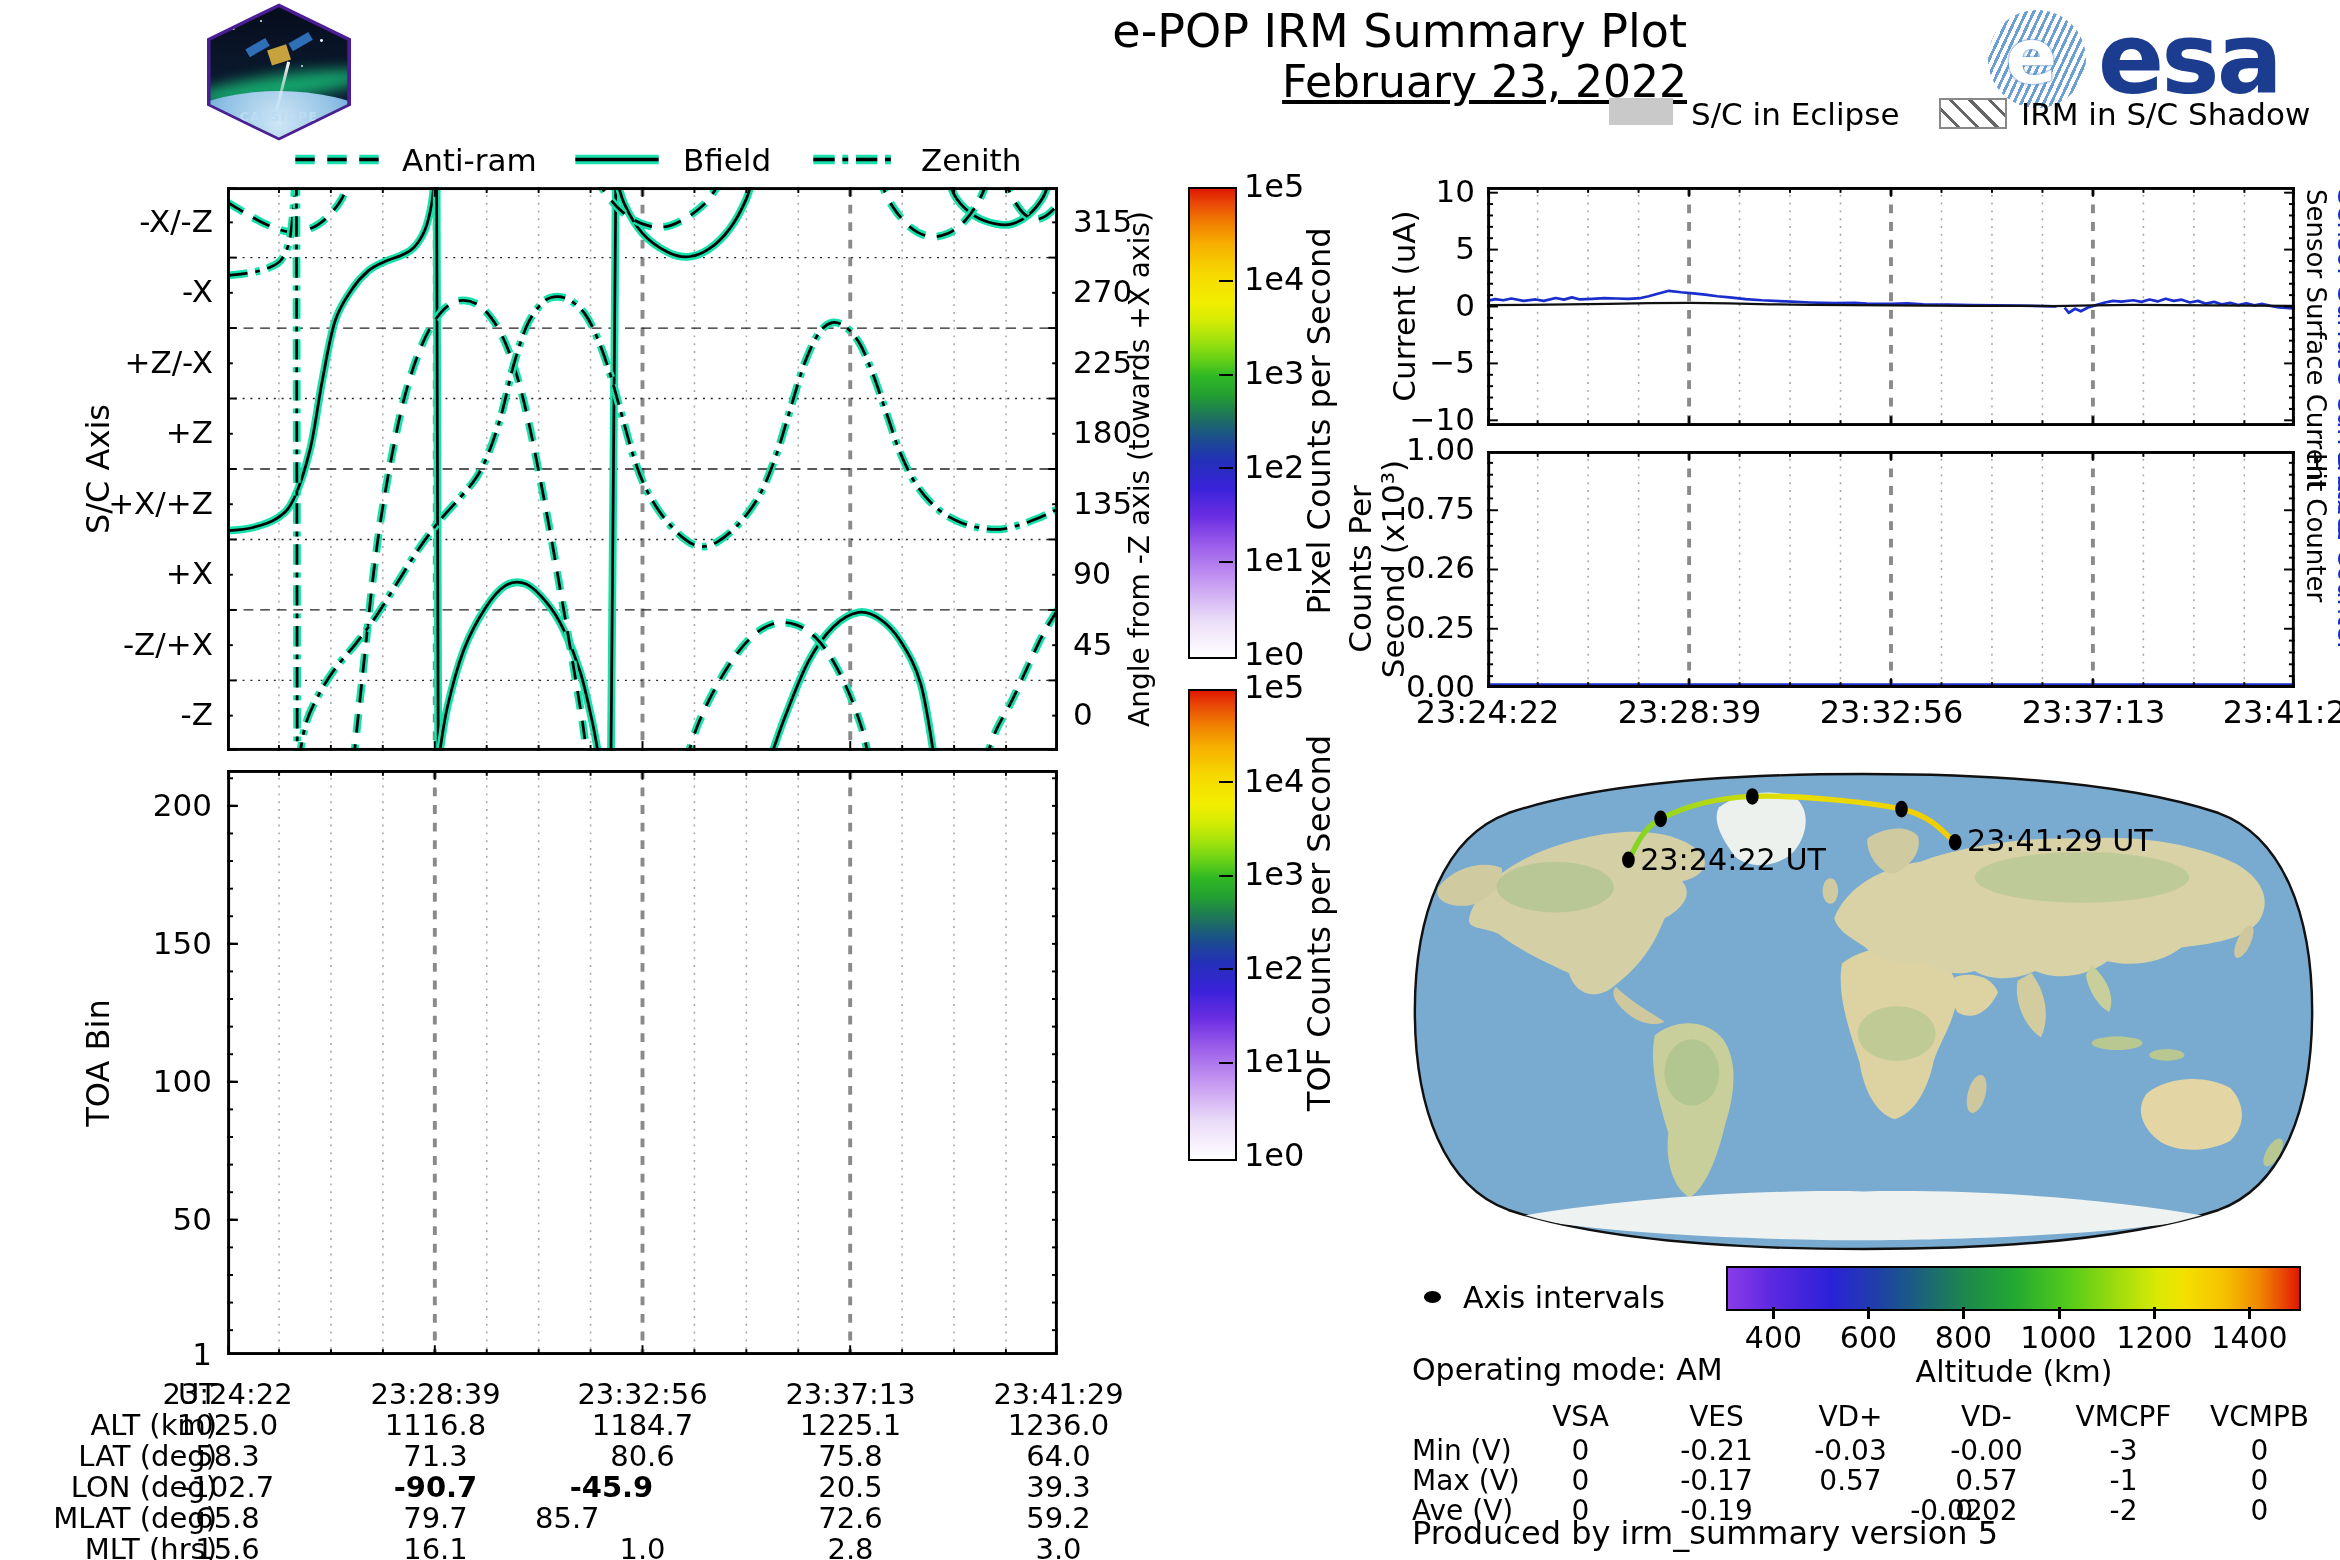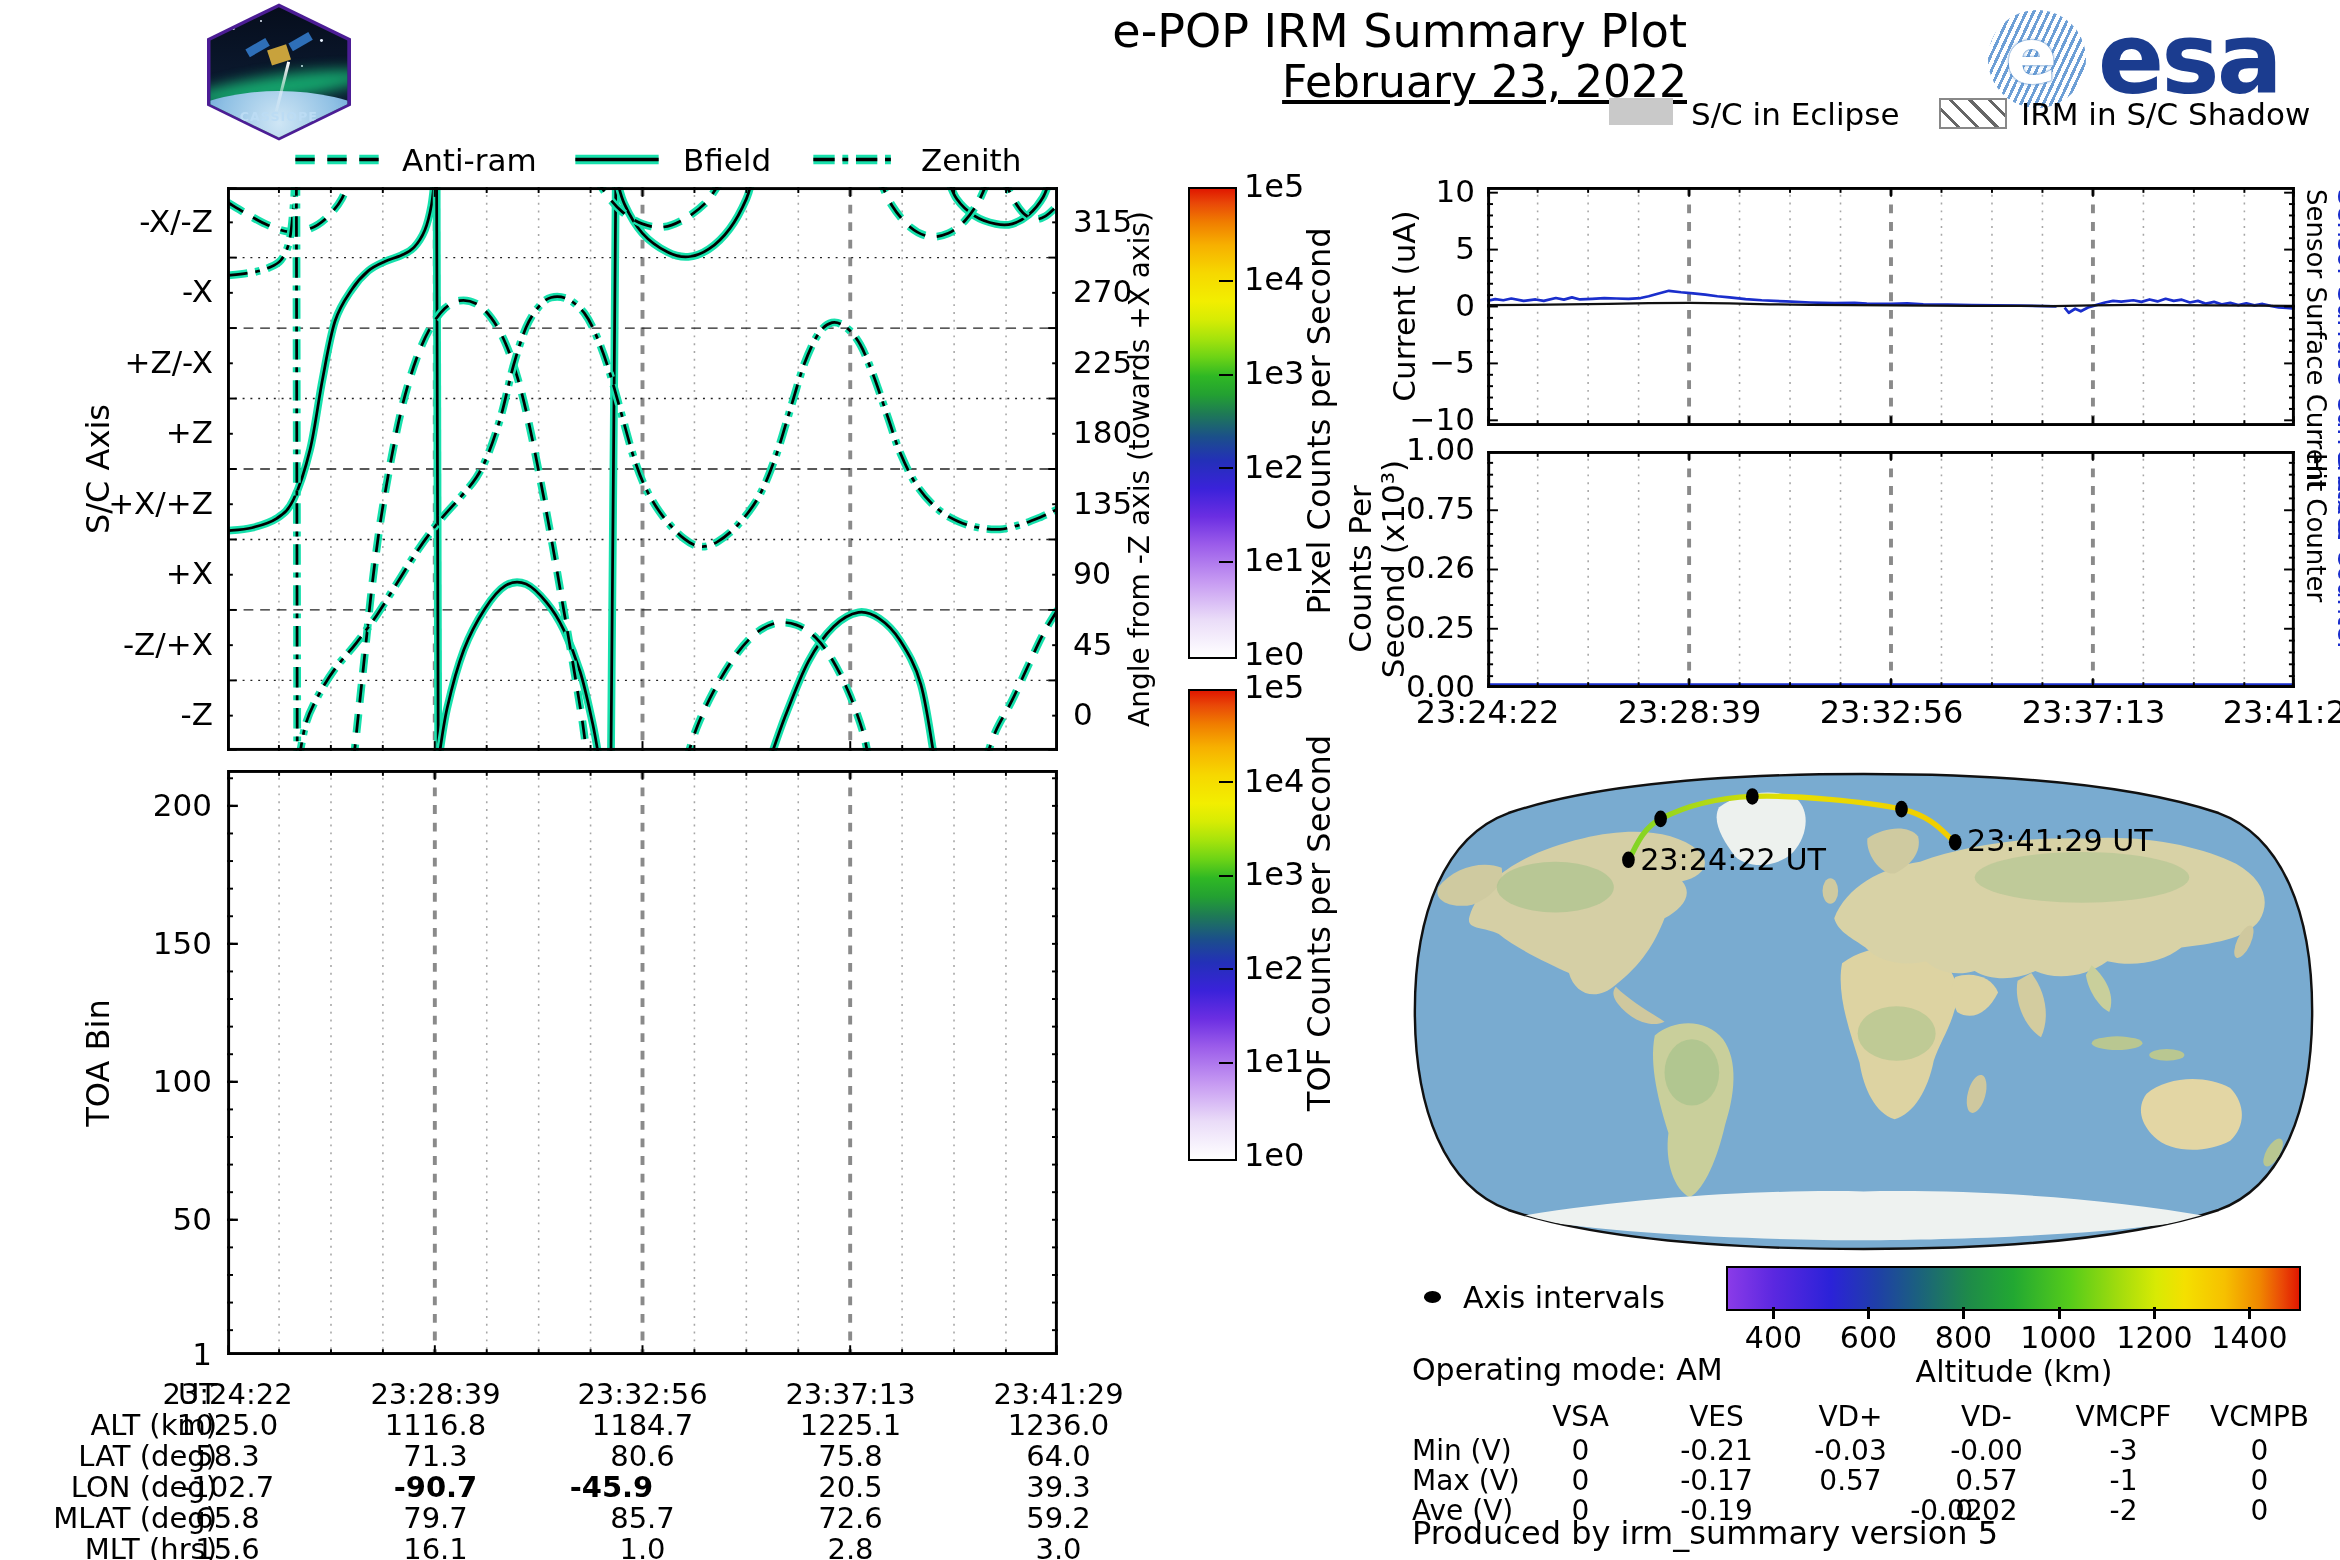--- a/index.html
+++ b/index.html
@@ -427,21 +427,21 @@
       <div class="vrow" style="left: 951px; top: 1439px; width: 215px; text-align: center; font-size: 29px;">64.0</div>
       <div class="vrow rightal" style="left: 0px; top: 1470px; width: 217px; font-size: 29px;">LON (deg)</div>
       <div class="vrow" style="left: 120px; top: 1470px; width: 215px; text-align: center; font-size: 29px;">-102.7</div>
       <div class="vrow" style="left: 328px; top: 1470px; width: 215px; text-align: center; font-size: 29px; font-weight: bold;">-90.7</div>
       <div class="vrow" style="left: 504px; top: 1470px; width: 215px; text-align: center; font-size: 29px; font-weight: bold;">-45.9</div>
       <div class="vrow" style="left: 743px; top: 1470px; width: 215px; text-align: center; font-size: 29px;">20.5</div>
       <div class="vrow" style="left: 951px; top: 1470px; width: 215px; text-align: center; font-size: 29px;">39.3</div>
       <div class="vrow rightal" style="left: 0px; top: 1501px; width: 217px; font-size: 29px;">MLAT (deg)</div>
       <div class="vrow" style="left: 120px; top: 1501px; width: 215px; text-align: center; font-size: 29px;">65.8</div>
       <div class="vrow" style="left: 328px; top: 1501px; width: 215px; text-align: center; font-size: 29px;">79.7</div>
-      <div class="vrow" style="left: 535px; top: 1501px; width: 215px; text-align: center; font-size: 29px;">85.7</div>
+      <div class="vrow" style="left: 535px; top: 1501px; width: 215px; text-align: left; font-size: 29px;">85.7</div>
       <div class="vrow" style="left: 743px; top: 1501px; width: 215px; text-align: center; font-size: 29px;">72.6</div>
       <div class="vrow" style="left: 951px; top: 1501px; width: 215px; text-align: center; font-size: 29px;">59.2</div>
       <div class="vrow rightal" style="left: 0px; top: 1532px; width: 217px; font-size: 29px;">MLT (hrs)</div>
       <div class="vrow" style="left: 120px; top: 1532px; width: 215px; text-align: center; font-size: 29px;">15.6</div>
       <div class="vrow" style="left: 328px; top: 1532px; width: 215px; text-align: center; font-size: 29px;">16.1</div>
       <div class="vrow" style="left: 535px; top: 1532px; width: 215px; text-align: center; font-size: 29px;">1.0</div>
       <div class="vrow" style="left: 743px; top: 1532px; width: 215px; text-align: center; font-size: 29px;">2.8</div>
       <div class="vrow" style="left: 951px; top: 1532px; width: 215px; text-align: center; font-size: 29px;">3.0</div>
     </div>
 

